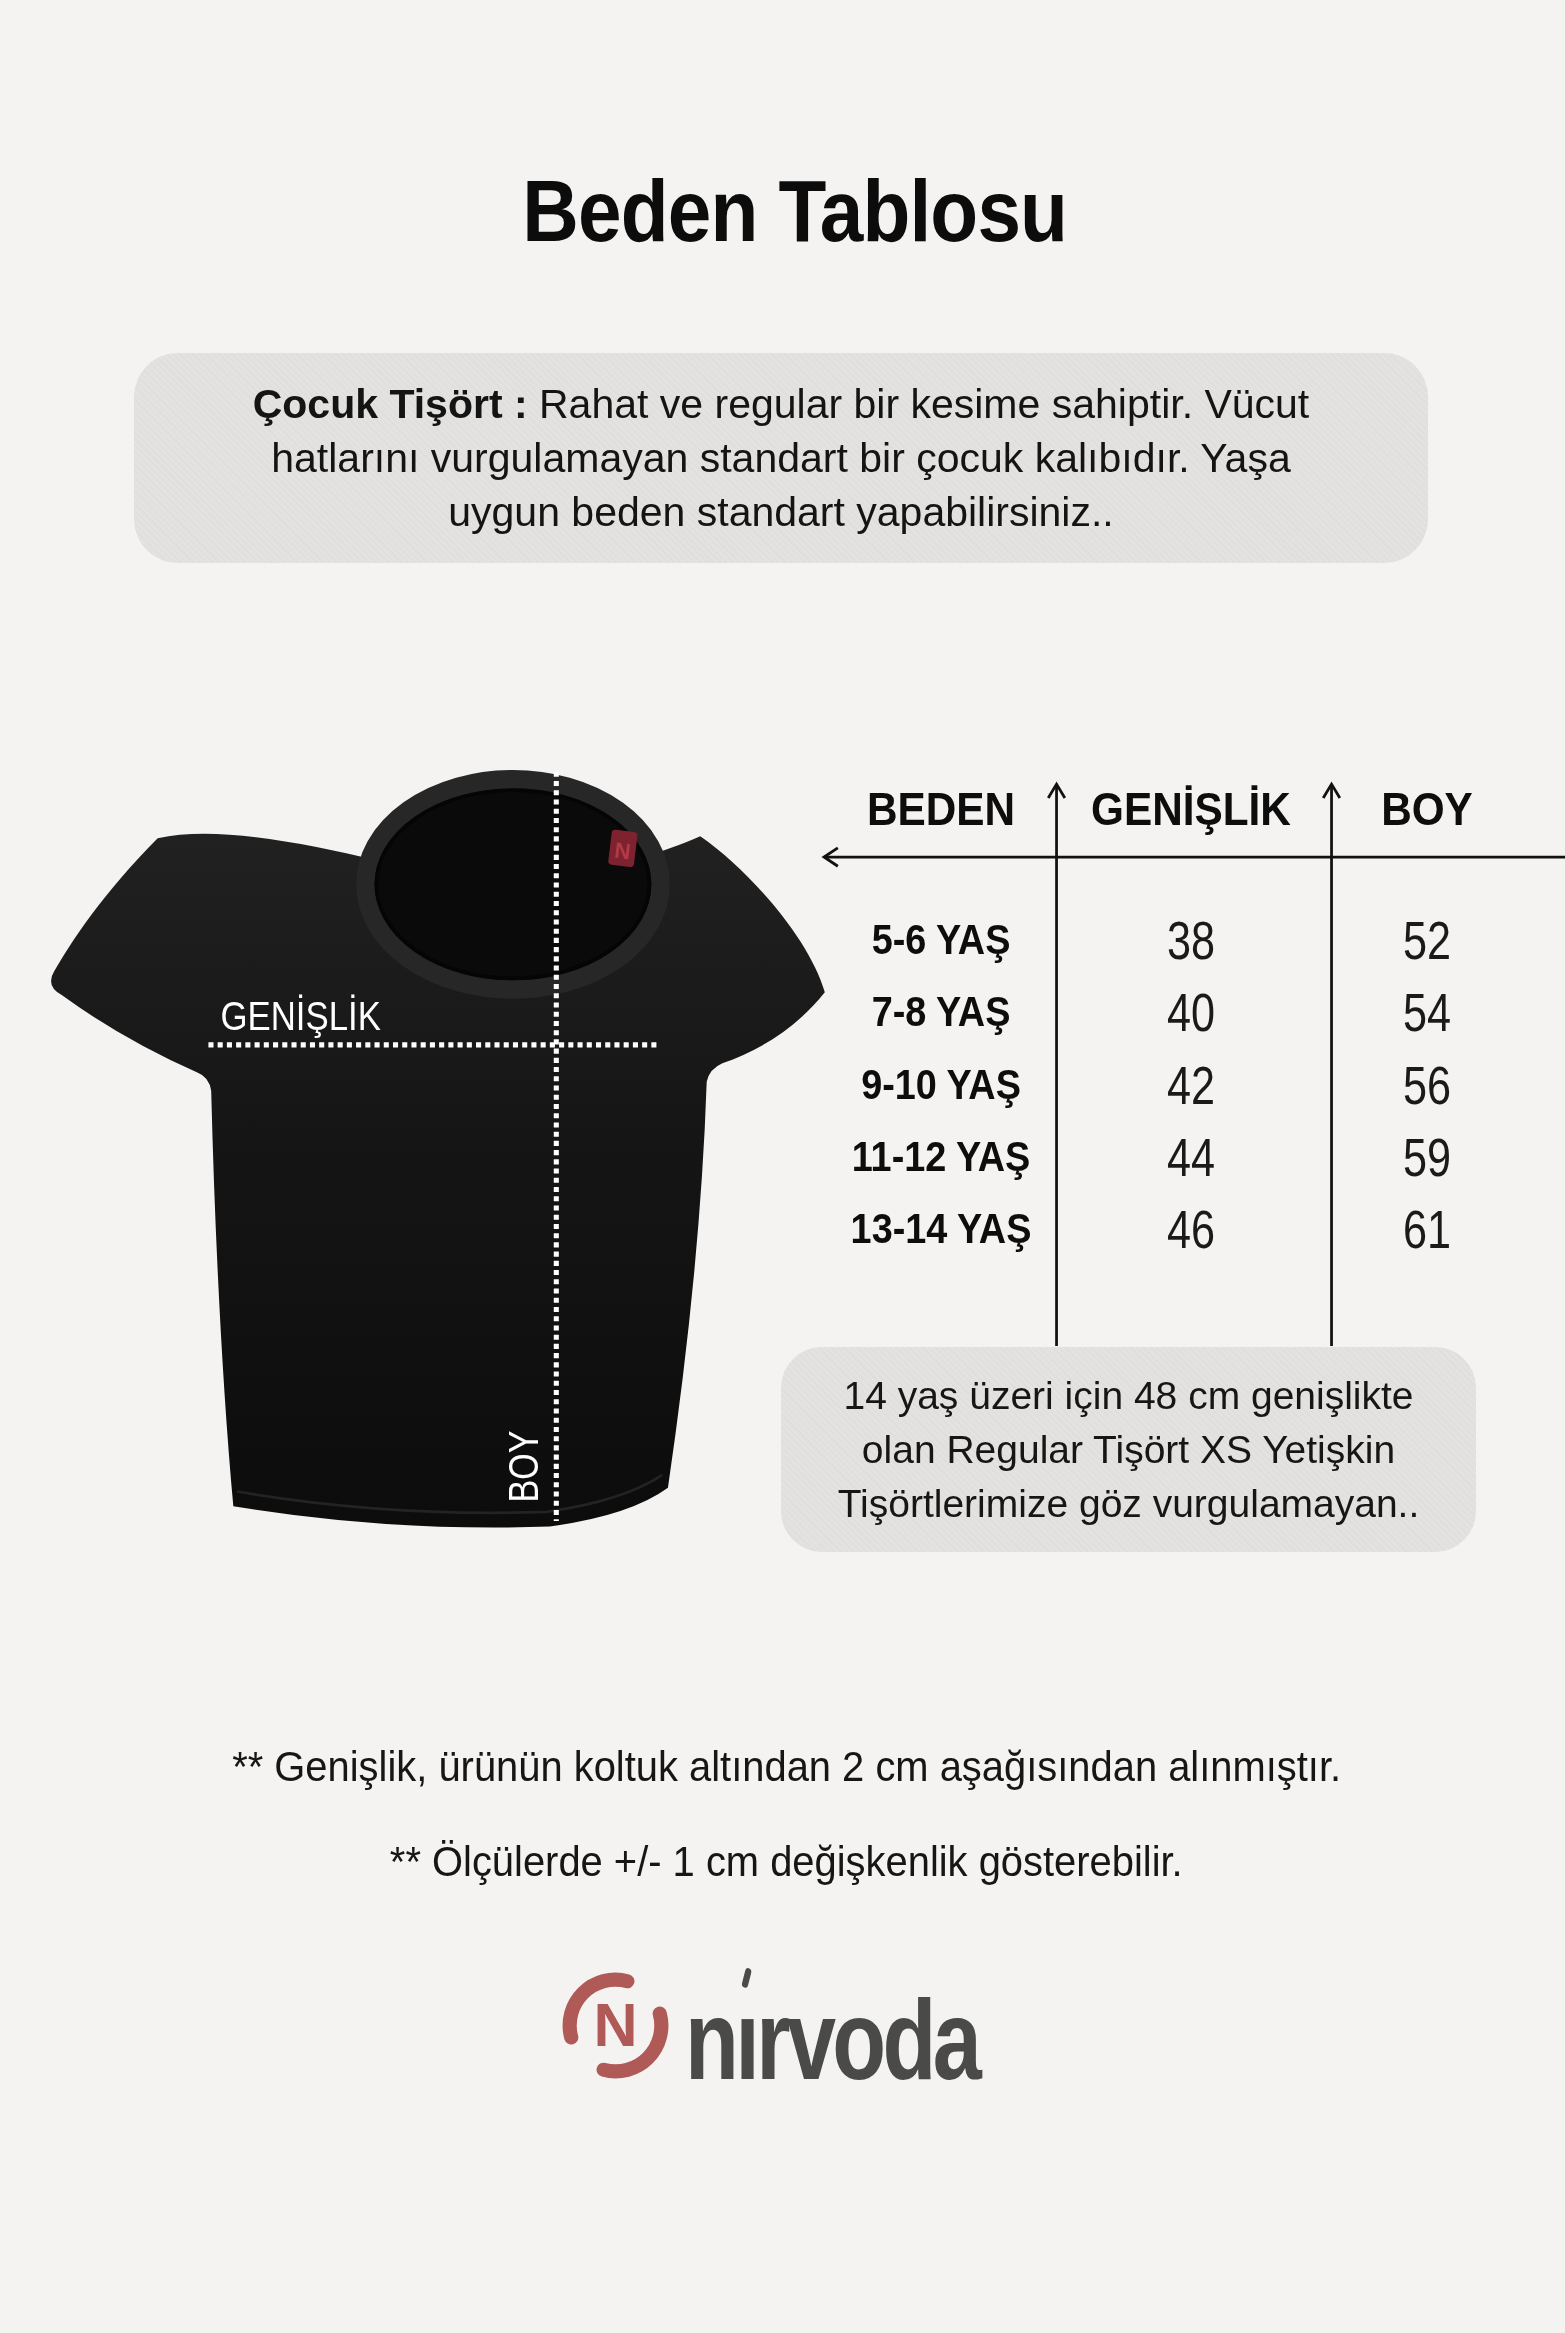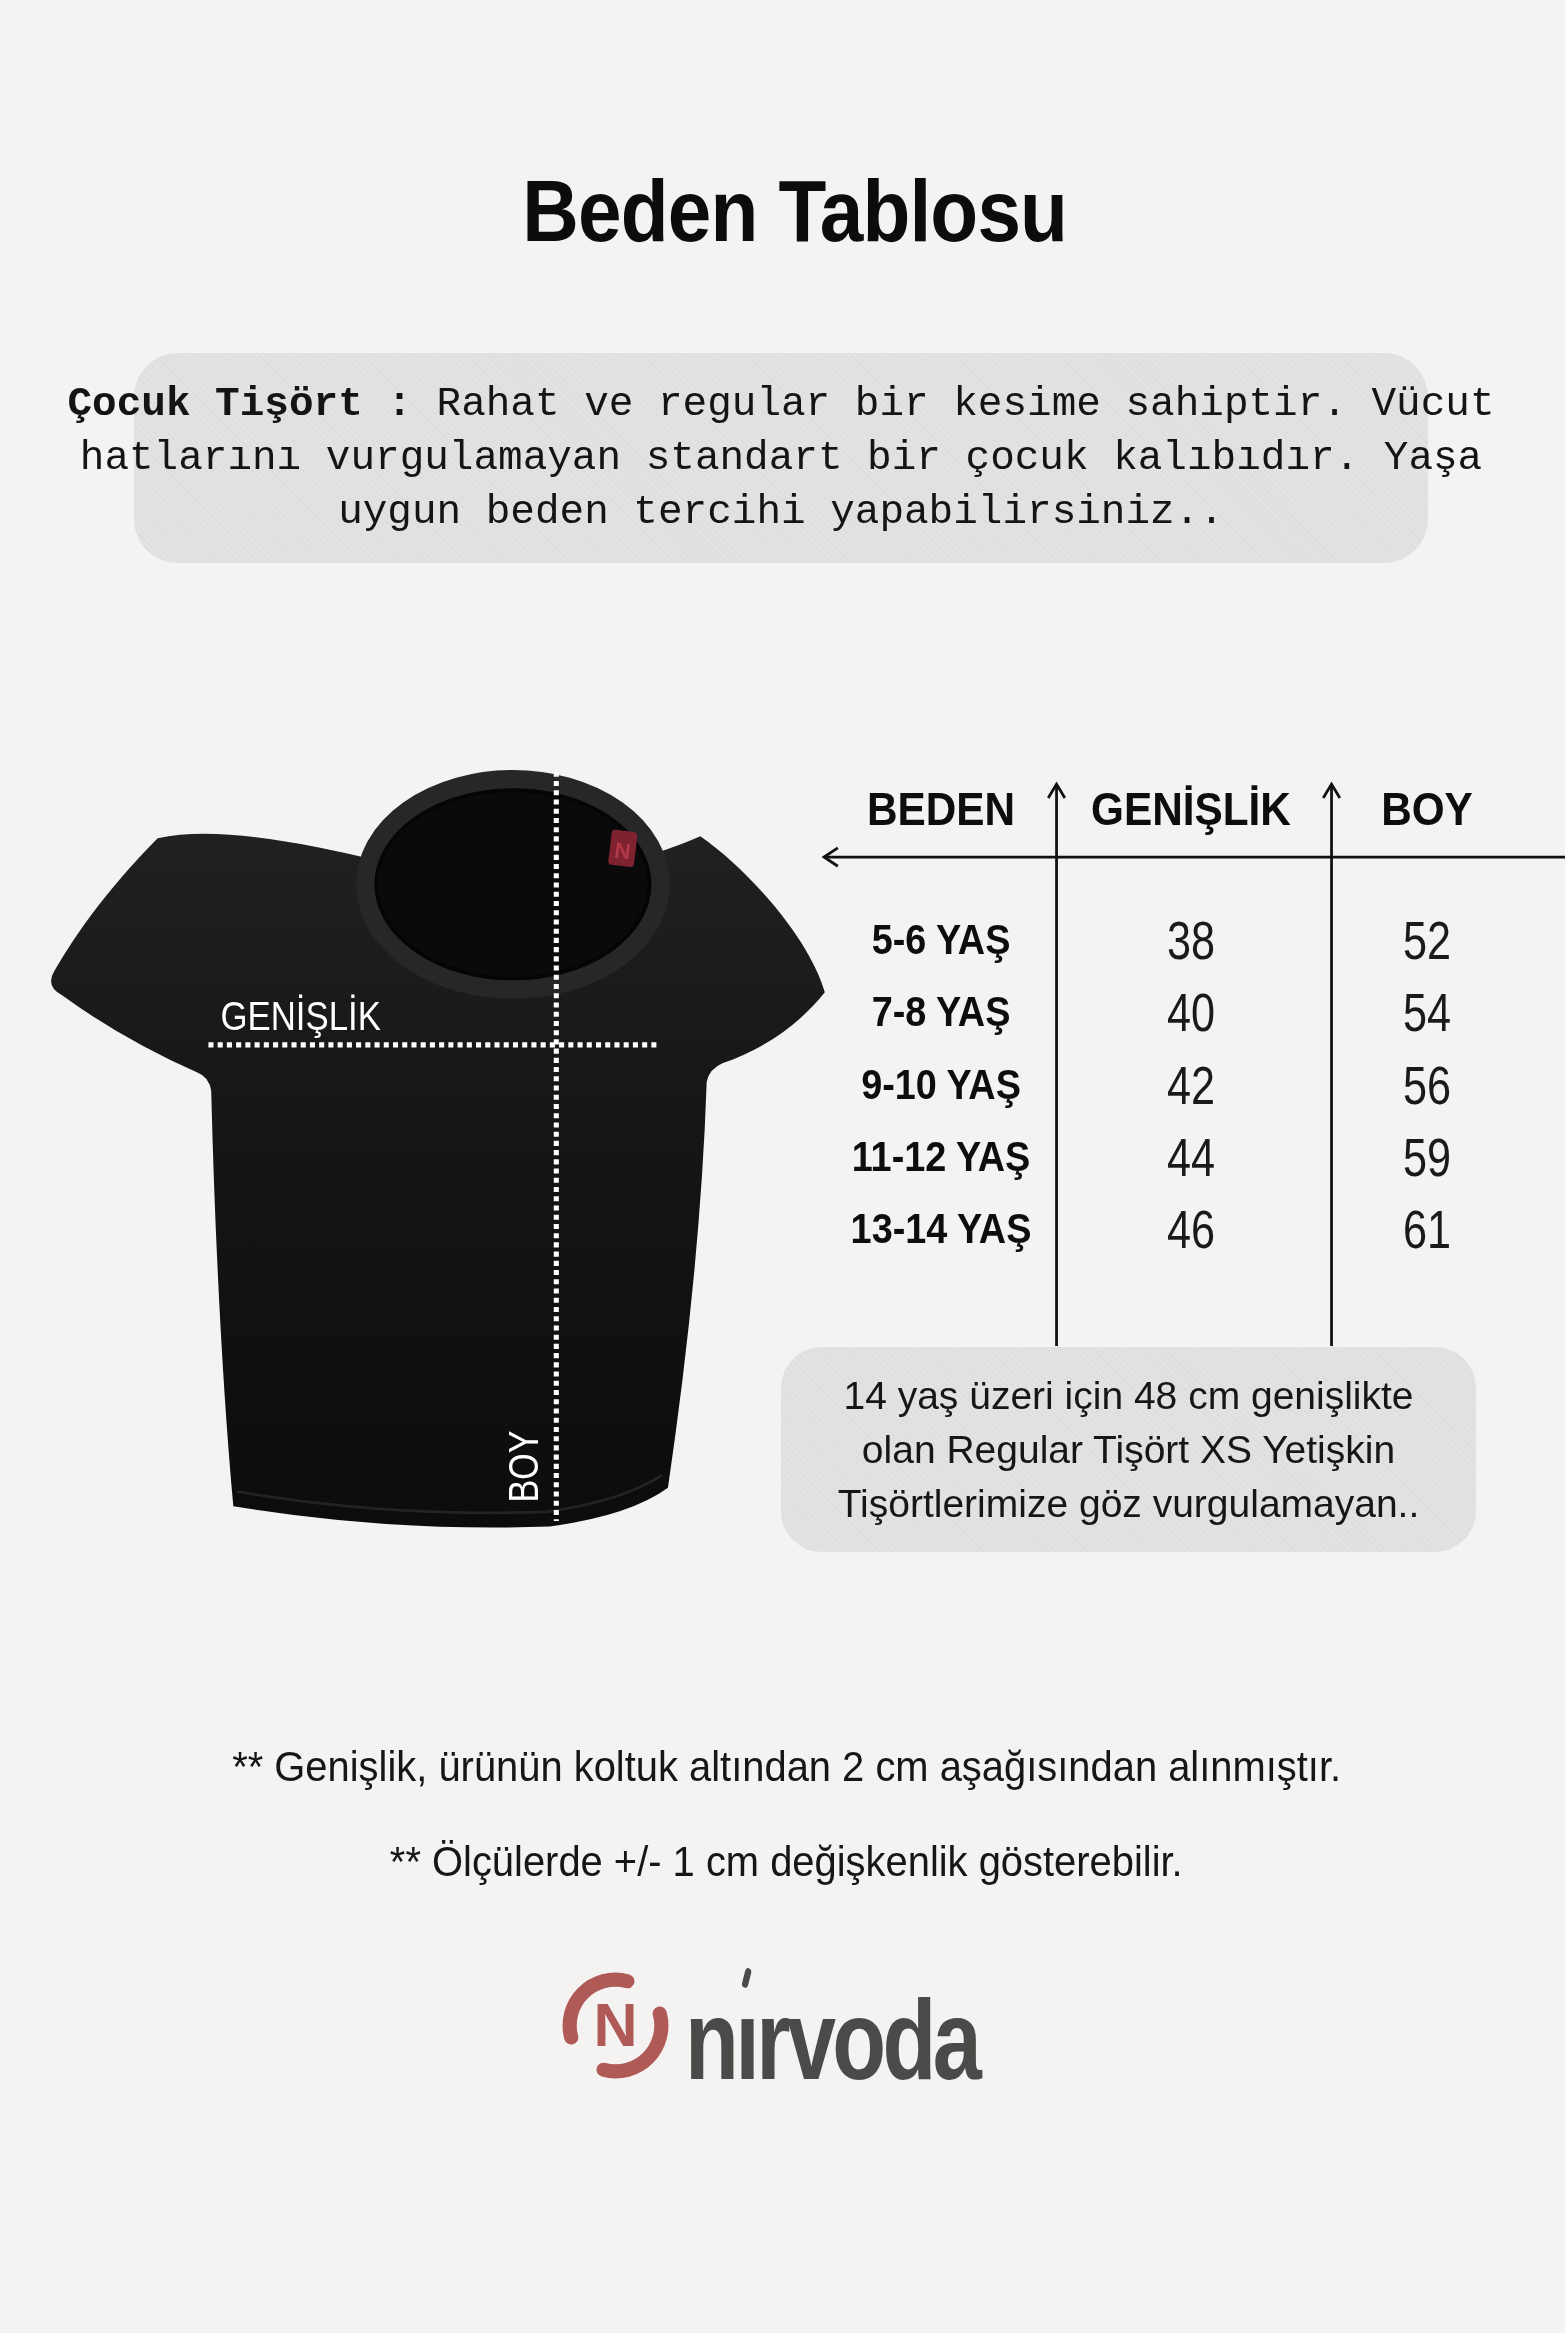--- a/index.html
+++ b/index.html
@@ -17,21 +17,21 @@
   }
   .page-title .squeeze{display:inline-block; transform:scaleX(.9); transform-origin:center;}
   
   .panel{
     position:absolute; background:#e3e2e1; border-radius:44px;
     background-image:
       repeating-linear-gradient(45deg, rgba(0,0,0,.015) 0 1.8px, transparent 1.8px 4.6px),
       repeating-linear-gradient(-45deg, rgba(255,255,255,.03) 0 0.9px, transparent 0.9px 3.7px);
     display:flex; flex-direction:column; justify-content:center; align-items:center;
   }
-  #info-panel{left:134px; top:353px; width:1294px; height:210px;font-family:Liberation Mono, monospace;}
+  #info-panel{left:134px; top:353px; width:1294px; height:210px;}
   #info-panel .pline{font-size:41px; line-height:54px; color:#141414; white-space:nowrap;}
   #info-panel .lead{font-weight:700;}
   #note-panel{left:781px; top:1347px; width:695px; height:205px; border-radius:41px;}
   #note-panel .pline{font-size:39px; line-height:54px; color:#161616; white-space:nowrap;}
   
   #tee-svg{position:absolute; left:18.5px; top:757px;}
   
   .thead{
     position:absolute; transform:translate(-50%,-50%) scaleX(.92);
     font-size:46px; font-weight:800; color:#0d0d0d; white-space:nowrap;
@@ -74,21 +74,21 @@
 
 <div id="canvas">
 
   <div class="page-title">
     <span class="squeeze">Beden Tablosu</span>
   </div>
 
   <div class="panel" id="info-panel">
     <div class="pline"><span class="lead">Çocuk Tişört :</span><span>  Rahat ve regular bir kesime sahiptir. Vücut</span></div>
     <div class="pline">hatlarını vurgulamayan standart bir çocuk kalıbıdır. Yaşa</div>
-    <div class="pline">uygun beden tercihi yapabilirsiniz..</div>
+    <div class="pline">uygun beden standart yapabilirsiniz..</div>
   </div>
 
   <svg id="tee-svg" width="831" height="812" viewBox="0 0 900 880">
     <defs>
       <linearGradient id="teeG" x1="0" y1="0" x2="0" y2="1">
         <stop offset="0" stop-color="#212121"></stop>
         <stop offset="0.45" stop-color="#151515"></stop>
         <stop offset="1" stop-color="#0c0c0c"></stop>
       </linearGradient>
     </defs>

